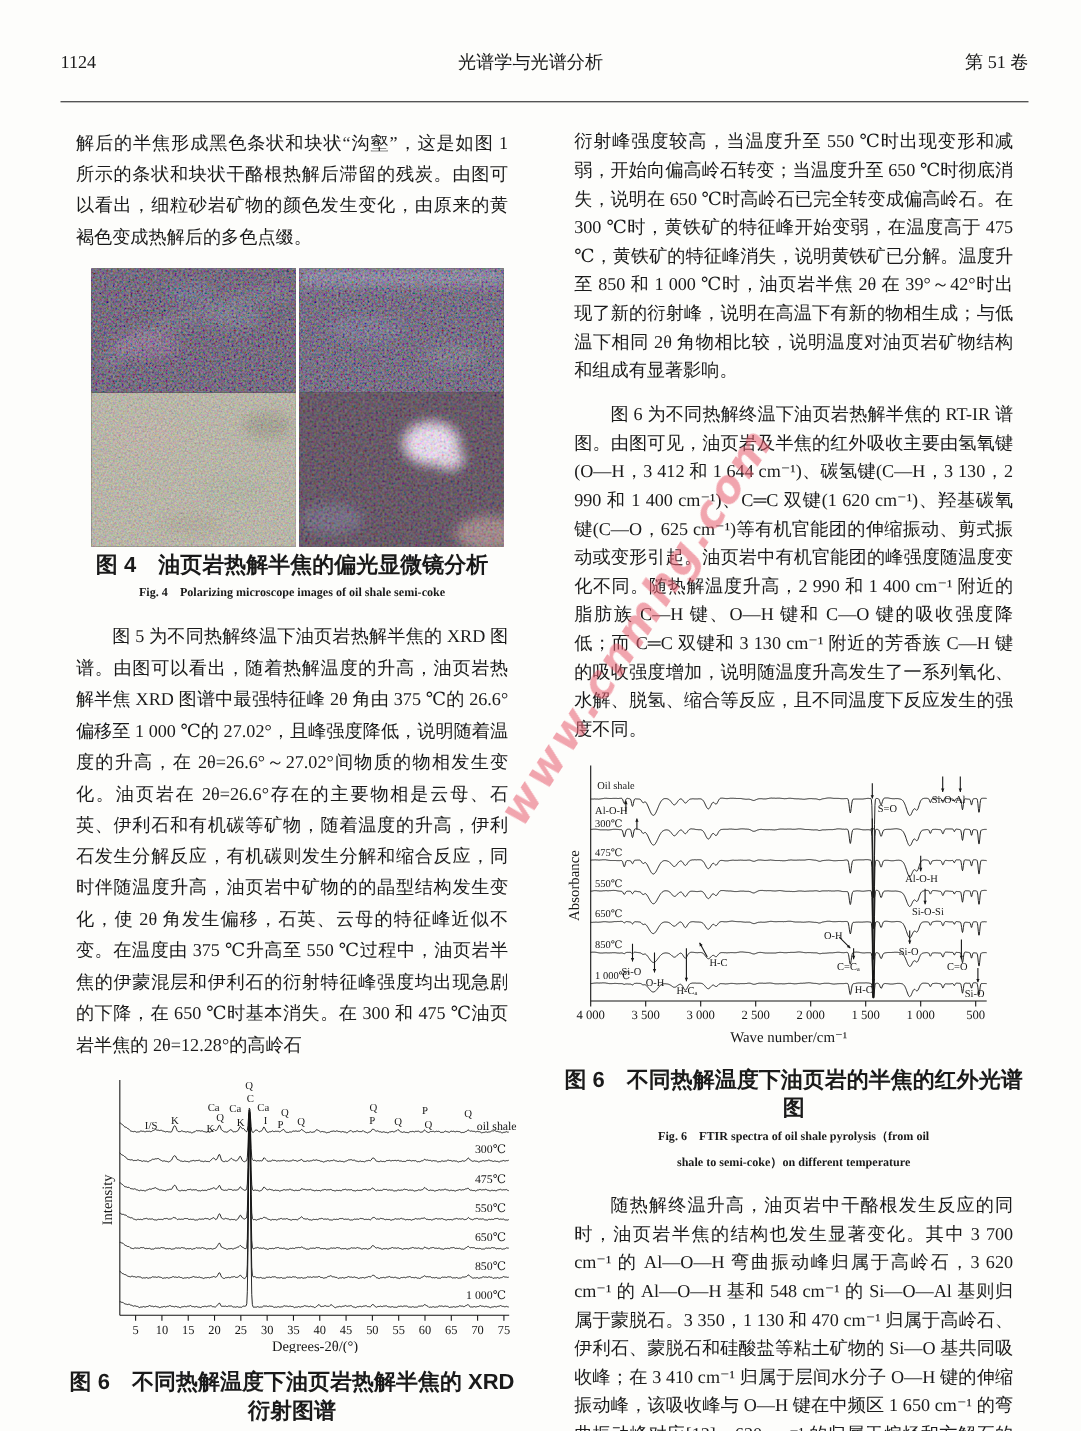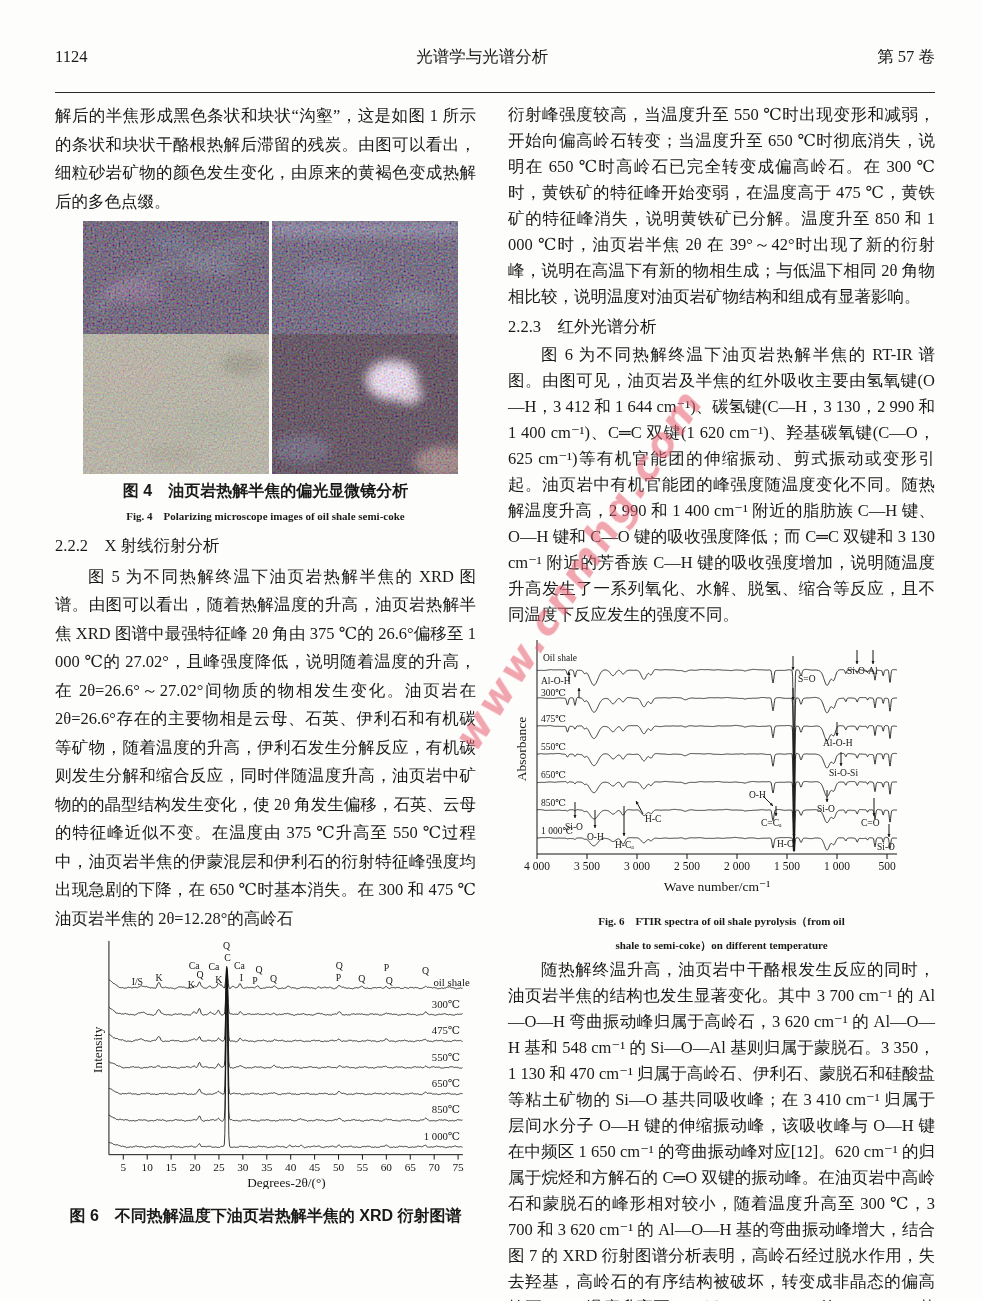--- a/index.html
+++ b/index.html
@@ -4,30 +4,30 @@
 <style>
   html,body{margin:0;padding:0;background:#e9e9e9;}
   .page{position:relative;width:983px;height:1301px;margin:0 auto;background:#fdfdfb;
         overflow:hidden;font-family:"Liberation Serif","DejaVu Serif",serif;color:#1a1a1a;}
   header{position:absolute;top:46px;left:55px;width:880px;display:flex;
          justify-content:space-between;align-items:baseline;font-size:16.5px;text-align:center;}
   .hdr-rule{position:absolute;top:92px;left:55px;width:880px;border-top:1.7px solid #2b2b2b;}
   .col{position:absolute;top:102px;text-align:justify;}
   .colL{left:55px;width:421px;font-size:16.5px;line-height:28.5px;}
   .colR{left:508px;width:427px;font-size:16.5px;line-height:26px;}
-  p{margin:0;}
+  p{margin:14px;}
   .ind{text-indent:2em;}
   .sec{font-weight:normal;font-size:16.5px;margin:4px 0 2px 0;}
   figure{margin:0;}
   .fig4{margin-top:5px;}
   .ph-row{display:flex;gap:3px;margin-left:28px;}
   .ph-row svg{display:block;background:#111;}
   .subcap{text-align:center;font-size:14px;line-height:21px;margin:2px 0 4px 0;}
   .capzh{font-family:"Liberation Sans","DejaVu Sans",sans-serif;font-weight:bold;
-         text-align:center;font-size:16px;line-height:26px;margin-top:4px;}
+         text-align:center;font-size:20px;line-height:26px;margin-top:4px;}
   .capen{font-weight:bold;text-align:center;font-size:11px;line-height:24px;}
   .chart-wrap{margin-left:38px;margin-top:4px;}
   .chart-wrap-r{margin-left:8px;margin-top:6px;}
   svg text{font-family:"Liberation Serif","DejaVu Serif",serif;fill:#151515;}
   .ax{stroke:#151515;stroke-width:1;fill:none;}
   .cv{stroke:#151515;stroke-width:0.85;fill:none;}
   .wm{position:absolute;left:368px;top:546px;z-index:5;pointer-events:none;
       font-family:"DejaVu Sans","Liberation Sans",sans-serif;font-style:italic;font-weight:bold;
       font-size:40px;letter-spacing:3px;color:#e85d70;opacity:0.55;
       transform:rotate(-57deg);transform-origin:center;white-space:nowrap;}
@@ -35,21 +35,21 @@
 </head>
 <body>
 
 <div class="page">
 
   <div class="wm">www.cnmhg.com</div>
 
   <header>
     <span>1124</span>
     <span>光谱学与光谱分析</span>
-    <span>第 57 卷</span>
+    <span>第 51 卷</span>
   </header>
   <div class="hdr-rule"></div>
 
   <div class="col colL">
     <p class="body">解后的半焦形成黑色条状和块状“沟壑”，这是如图 1 所示的条状和块状干酪根热解后滞留的残炭。由图可以看出，细粒砂岩矿物的颜色发生变化，由原来的黄褐色变成热解后的多色点缀。</p>
 
     <figure class="fig4">
       <div class="ph-row">
         <svg width="186" height="113">
           <defs>
@@ -104,21 +104,20 @@
             <ellipse cx="136" cy="60" rx="14" ry="10" fill="#efece4"></ellipse>
           </g>
           <ellipse cx="121" cy="47" rx="16" ry="12" fill="#fbfaf6"></ellipse>
           <rect width="186" height="140" fill="#000" filter="url(#fn1)" opacity="0.8"></rect>
         </svg>
       </div>
       <div class="capzh">图 4　油页岩热解半焦的偏光显微镜分析</div>
       <div class="capen">Fig. 4　Polarizing microscope images of oil shale semi-coke</div>
     </figure>
 
-    <h3 class="sec">2.2.2　X 射线衍射分析</h3>
     <p class="body ind">图 5 为不同热解终温下油页岩热解半焦的 XRD 图谱。由图可以看出，随着热解温度的升高，油页岩热解半焦 XRD 图谱中最强特征峰 2θ 角由 375 ℃的 26.6°偏移至 1 000 ℃的 27.02°，且峰强度降低，说明随着温度的升高，在 2θ=26.6°～27.02°间物质的物相发生变化。油页岩在 2θ=26.6°存在的主要物相是云母、石英、伊利石和有机碳等矿物，随着温度的升高，伊利石发生分解反应，有机碳则发生分解和缩合反应，同时伴随温度升高，油页岩中矿物的的晶型结构发生变化，使 2θ 角发生偏移，石英、云母的特征峰近似不变。在温度由 375 ℃升高至 550 ℃过程中，油页岩半焦的伊蒙混层和伊利石的衍射特征峰强度均出现急剧的下降，在 650 ℃时基本消失。在 300 和 475 ℃油页岩半焦的 2θ=12.28°的高岭石</p>
 
     <figure>
       <div class="chart-wrap">
         <svg viewBox="0 0 385 257" width="378" height="252">
             <line x1="16" y1="4" x2="16" y2="222" class="ax"></line>
             <line x1="16" y1="222" x2="377" y2="222" class="ax"></line>
             <line x1="30.634" y1="222" x2="30.634" y2="227" class="ax"></line>
             <text x="30.634" y="239" text-anchor="middle" font-size="11.5">5</text>
             <line x1="55.024" y1="222" x2="55.024" y2="227" class="ax"></line>
@@ -188,21 +187,20 @@
           </svg>
       </div>
       <div class="capzh">图 6　不同热解温度下油页岩热解半焦的 XRD 衍射图谱</div>
 
     </figure>
   </div>
 
   <div class="col colR">
     <p class="body">衍射峰强度较高，当温度升至 550 ℃时出现变形和减弱，开始向偏高岭石转变；当温度升至 650 ℃时彻底消失，说明在 650 ℃时高岭石已完全转变成偏高岭石。在 300 ℃时，黄铁矿的特征峰开始变弱，在温度高于 475 ℃，黄铁矿的特征峰消失，说明黄铁矿已分解。温度升至 850 和 1 000 ℃时，油页岩半焦 2θ 在 39°～42°时出现了新的衍射峰，说明在高温下有新的物相生成；与低温下相同 2θ 角物相比较，说明温度对油页岩矿物结构和组成有显著影响。</p>
 
-    <h3 class="sec">2.2.3　红外光谱分析</h3>
     <p class="body ind">图 6 为不同热解终温下油页岩热解半焦的 RT-IR 谱图。由图可见，油页岩及半焦的红外吸收主要由氢氧键(O—H，3 412 和 1 644 cm⁻¹)、碳氢键(C—H，3 130，2 990 和 1 400 cm⁻¹)、C═C 双键(1 620 cm⁻¹)、羟基碳氧键(C—O，625 cm⁻¹)等有机官能团的伸缩振动、剪式振动或变形引起。油页岩中有机官能团的峰强度随温度变化不同。随热解温度升高，2 990 和 1 400 cm⁻¹ 附近的脂肪族 C—H 键、O—H 键和 C—O 键的吸收强度降低；而 C═C 双键和 3 130 cm⁻¹ 附近的芳香族 C—H 键的吸收强度增加，说明随温度升高发生了一系列氧化、水解、脱氢、缩合等反应，且不同温度下反应发生的强度不同。</p>
 
     <figure>
       <div class="chart-wrap-r">
         <svg viewBox="0 0 400 267" width="402" height="267">
             <line x1="20" y1="6" x2="20" y2="220" class="ax"></line>
             <line x1="20" y1="220" x2="380" y2="220" class="ax"></line>
             <line x1="20" y1="220" x2="20" y2="225" class="ax"></line>
             <text x="20" y="236" text-anchor="middle" font-size="11.5">4 000</text>
             <line x1="70" y1="220" x2="70" y2="225" class="ax"></line>
@@ -281,20 +279,21 @@
             <line x1="310" y1="156" x2="310" y2="168" class="ax" stroke-width="0.8"></line>
             <polygon points="310.0,168.0 308.5,164.9 311.5,164.9" fill="#151515"></polygon>
             <text x="344" y="192" font-size="9.5">C=O</text>
             <line x1="357" y1="164" x2="357" y2="182" class="ax" stroke-width="0.8"></line>
             <polygon points="357.0,182.0 355.5,178.9 358.5,178.9" fill="#151515"></polygon>
             <text x="360" y="216" font-size="9.5">Si-O</text>
             <line x1="372" y1="190" x2="372" y2="203" class="ax" stroke-width="0.8"></line>
             <polygon points="372.0,203.0 370.5,199.9 373.5,199.9" fill="#151515"></polygon>
           </svg>
       </div>
+      <div class="capzh">图 6　不同热解温度下油页岩的半焦的红外光谱图</div>
       <div class="capen">Fig. 6　FTIR spectra of oil shale pyrolysis（from oil</div>
       <div class="capen">shale to semi-coke）on different temperature</div>
     </figure>
 
     <p class="body ind">随热解终温升高，油页岩中干酪根发生反应的同时，油页岩半焦的结构也发生显著变化。其中 3 700 cm⁻¹ 的 Al—O—H 弯曲振动峰归属于高岭石，3 620 cm⁻¹ 的 Al—O—H 基和 548 cm⁻¹ 的 Si—O—Al 基则归属于蒙脱石。3 350，1 130 和 470 cm⁻¹ 归属于高岭石、伊利石、蒙脱石和硅酸盐等粘土矿物的 Si—O 基共同吸收峰；在 3 410 cm⁻¹ 归属于层间水分子 O—H 键的伸缩振动峰，该吸收峰与 O—H 键在中频区 1 650 cm⁻¹ 的弯曲振动峰对应[12]。620 cm⁻¹ 的归属于烷烃和方解石的 C═O 双键的振动峰。在油页岩中高岭石和蒙脱石的峰形相对较小，随着温度升高至 300 ℃，3 700 和 3 620 cm⁻¹ 的 Al—O—H 基的弯曲振动峰增大，结合图 7 的 XRD 衍射图谱分析表明，高岭石经过脱水作用，失去羟基，高岭石的有序结构被破坏，转变成非晶态的偏高岭石[13]。温度升高至 475 ℃，3 700 cm⁻¹ 的 Al—O—H 基的峰形减小，而 3 620 cm⁻¹ 的 Al—O—H 峰基本消失，而 548 cm⁻¹ 的 Si</p>
   </div>
 
 </div>
 
 </body></html>

